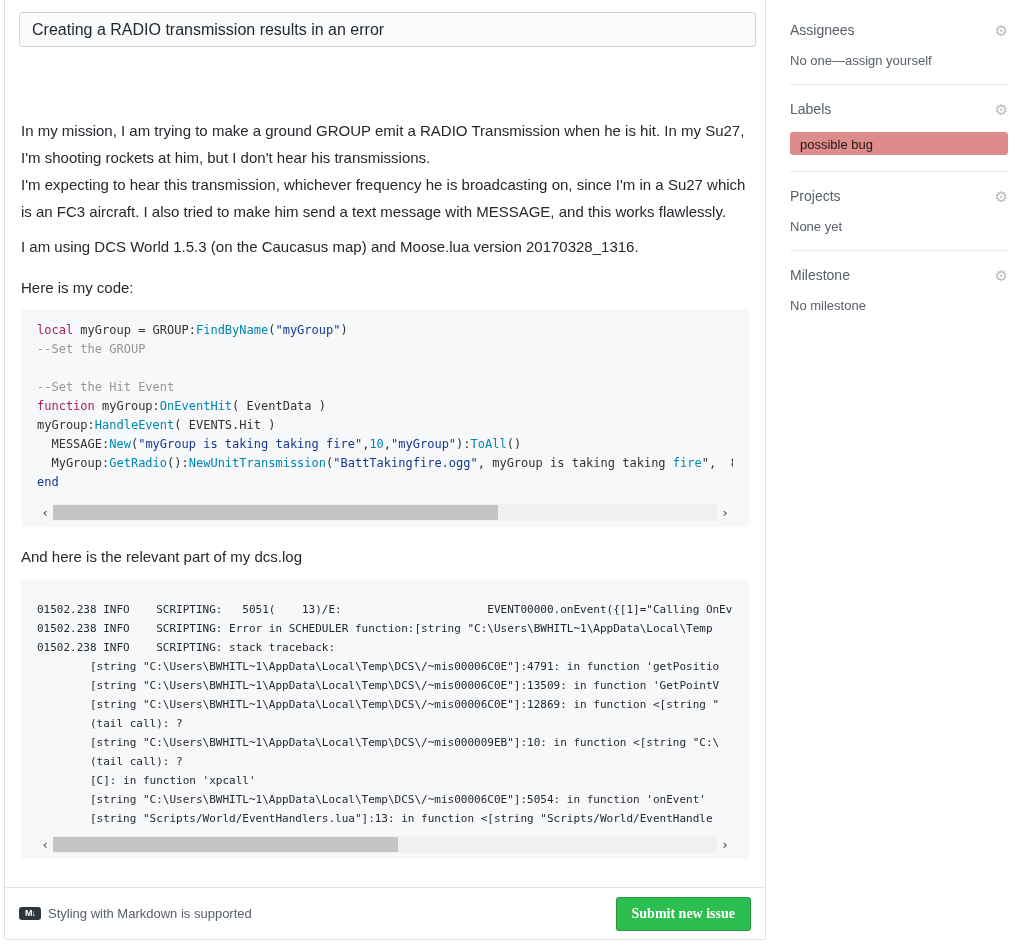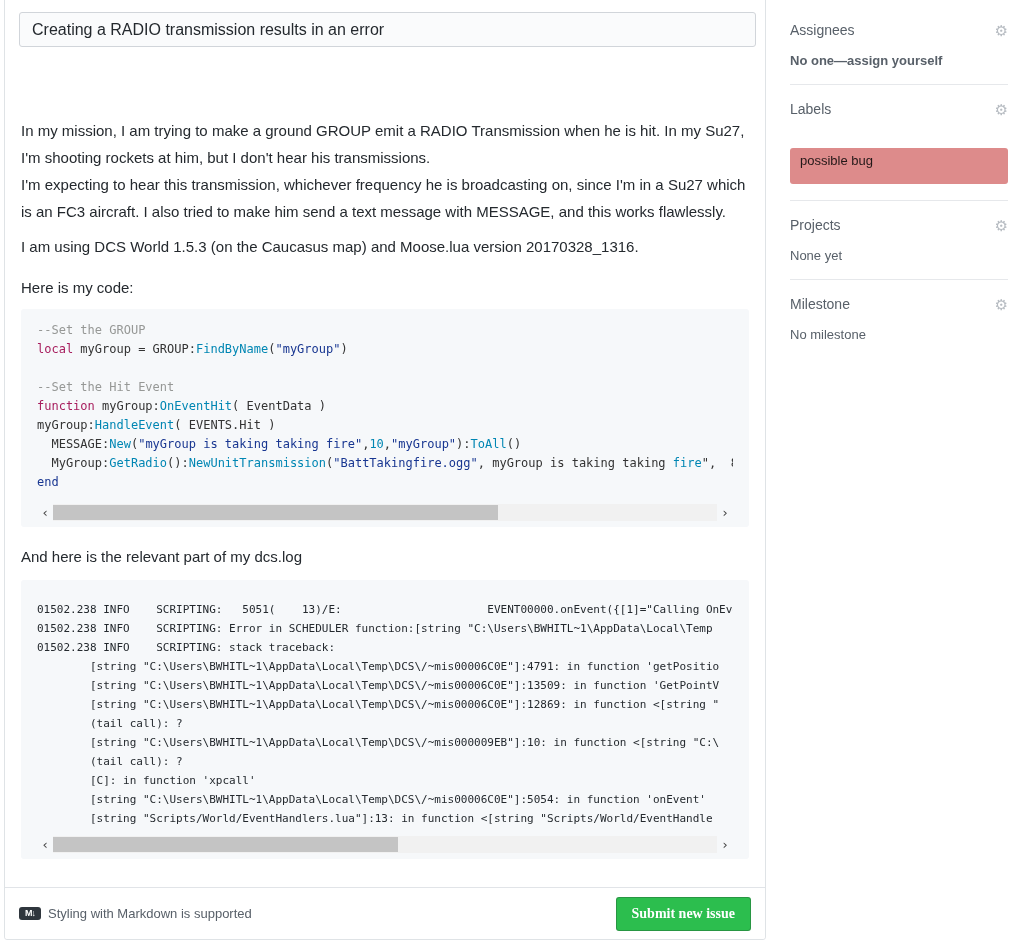--- a/index.html
+++ b/index.html
@@ -73,23 +73,23 @@
     height:34px;padding:0 15px;border:1px solid rgba(27,31,35,0.25);border-radius:3px;
     color:#fff;font-size:14px;font-weight:bold;cursor:pointer;
     font-family:Liberation Serif, serif;
   }
   .sidebar{position:absolute;left:790px;top:6px;width:218px;}
   .sb-section{padding:16px 0 16px 0;border-bottom:1px solid #e6e8eb;}
   .sb-section.last{border-bottom:none;}
   .sb-head{display:flex;justify-content:space-between;align-items:center;color:#586069;font-size:14px;}
   .gear{color:#b7bcc2;font-size:15px;cursor:pointer;line-height:1;}
   .sb-value{margin-top:15px;color:#586069;font-size:13px;}
-  .sb-value.linkish{cursor:pointer;font-weight:bold;}
+  .sb-value.linkish{cursor:pointer;}
   .label-chip{
-    margin-top:31px;height:36px;line-height:25px;border-radius:3px;
+    margin-top:15px;height:23px;line-height:25px;border-radius:3px;
     padding-left:10px;font-size:13px;cursor:pointer;
   }
 </style>
 </head>
 <body>
 
 <div class="main-box">
 
   <input class="title-input" type="text" value="Creating a RADIO transmission results in an error" style="">
 
@@ -97,22 +97,22 @@
   <div class="preview-body">
     <div class="para">
       <div>In my mission, I am trying to make a ground GROUP emit a RADIO Transmission when he is hit. In my Su27, I'm shooting rockets at him, but I don't hear his transmissions.</div>
       <div>I'm expecting to hear this transmission, whichever frequency he is broadcasting on, since I'm in a Su27 which is an FC3 aircraft. I also tried to make him send a text message with MESSAGE, and this works flawlessly.</div>
     </div>
     <div class="para mb14">I am using DCS World 1.5.3 (on the Caucasus map) and Moose.lua version 20170328_1316.</div>
     <div class="para">Here is my code:</div>
 
     <div class="codeblock">
       <div>
+          <div class="cl"><span class="tok-kw">local</span><span class="tok-pl"> myGroup = GROUP:</span><span class="tok-fn">FindByName</span><span class="tok-pl">(</span><span class="tok-str">"myGroup"</span><span class="tok-pl">)</span></div>
           <div class="cl"><span class="tok-cm">--Set the GROUP</span></div>
-          <div class="cl"><span class="tok-kw">local</span><span class="tok-pl"> myGroup = GROUP:</span><span class="tok-fn">FindByName</span><span class="tok-pl">(</span><span class="tok-str">"myGroup"</span><span class="tok-pl">)</span></div>
           <div class="cl">&nbsp;</div>
           <div class="cl"><span class="tok-cm">--Set the Hit Event</span></div>
           <div class="cl"><span class="tok-kw">function</span><span class="tok-pl"> myGroup:</span><span class="tok-fn">OnEventHit</span><span class="tok-pl">( EventData )</span></div>
           <div class="cl"><span class="tok-pl">myGroup:</span><span class="tok-fn">HandleEvent</span><span class="tok-pl">( EVENTS.Hit )</span></div>
           <div class="cl"><span class="tok-pl">  MESSAGE:</span><span class="tok-fn">New</span><span class="tok-pl">(</span><span class="tok-str">"myGroup is taking taking fire"</span><span class="tok-pl">,</span><span class="tok-num">10</span><span class="tok-pl">,</span><span class="tok-str">"myGroup"</span><span class="tok-pl">):</span><span class="tok-fn">ToAll</span><span class="tok-pl">()</span></div>
           <div class="cl"><span class="tok-pl">  MyGroup:</span><span class="tok-fn">GetRadio</span><span class="tok-pl">():</span><span class="tok-fn">NewUnitTransmission</span><span class="tok-pl">(</span><span class="tok-str">"BattTakingfire.ogg"</span><span class="tok-pl">, myGroup is taking taking </span><span class="tok-num">fire</span><span class="tok-pl">",  8, 122</span></div>
           <div class="cl"><span class="tok-str">end</span></div>
         </div>
       <div class="hscroll">
         <span class="sb-arrow">‹</span>

